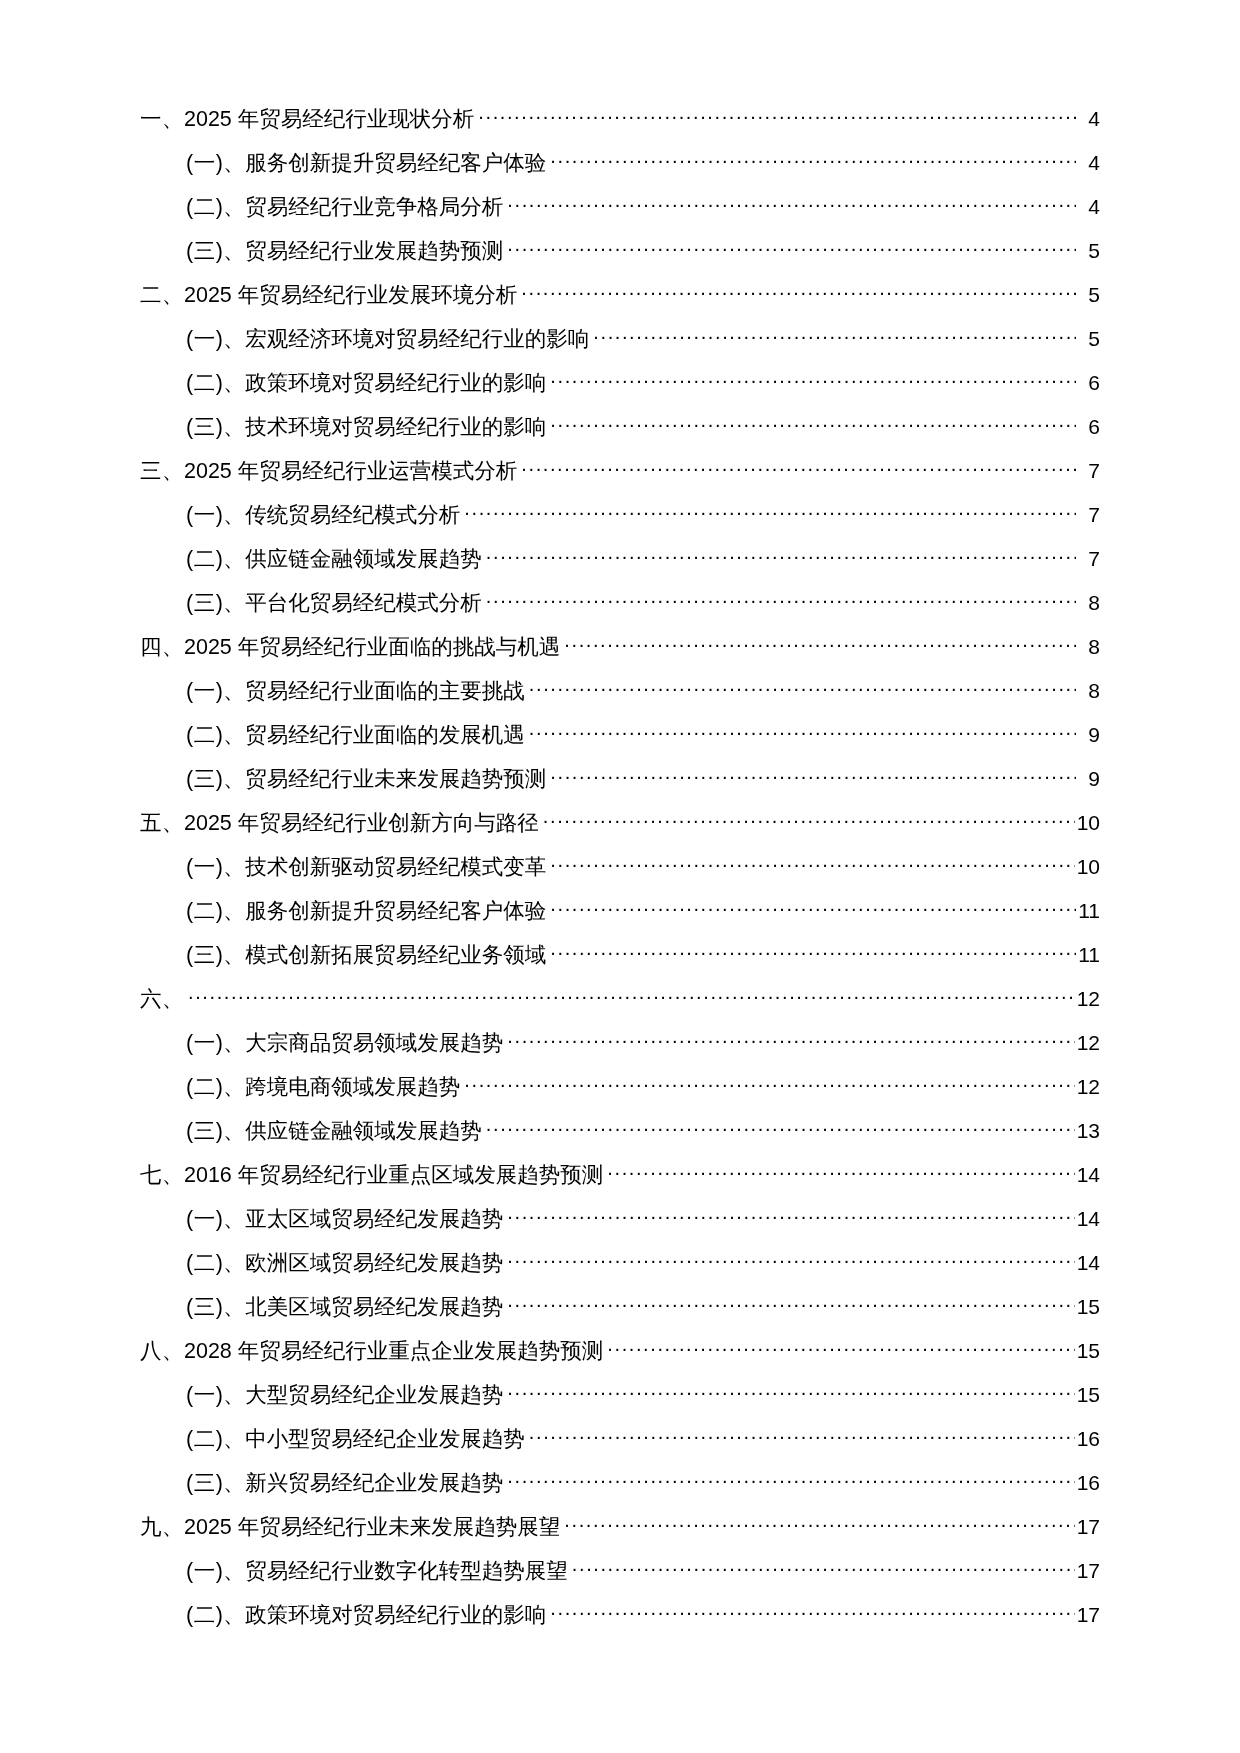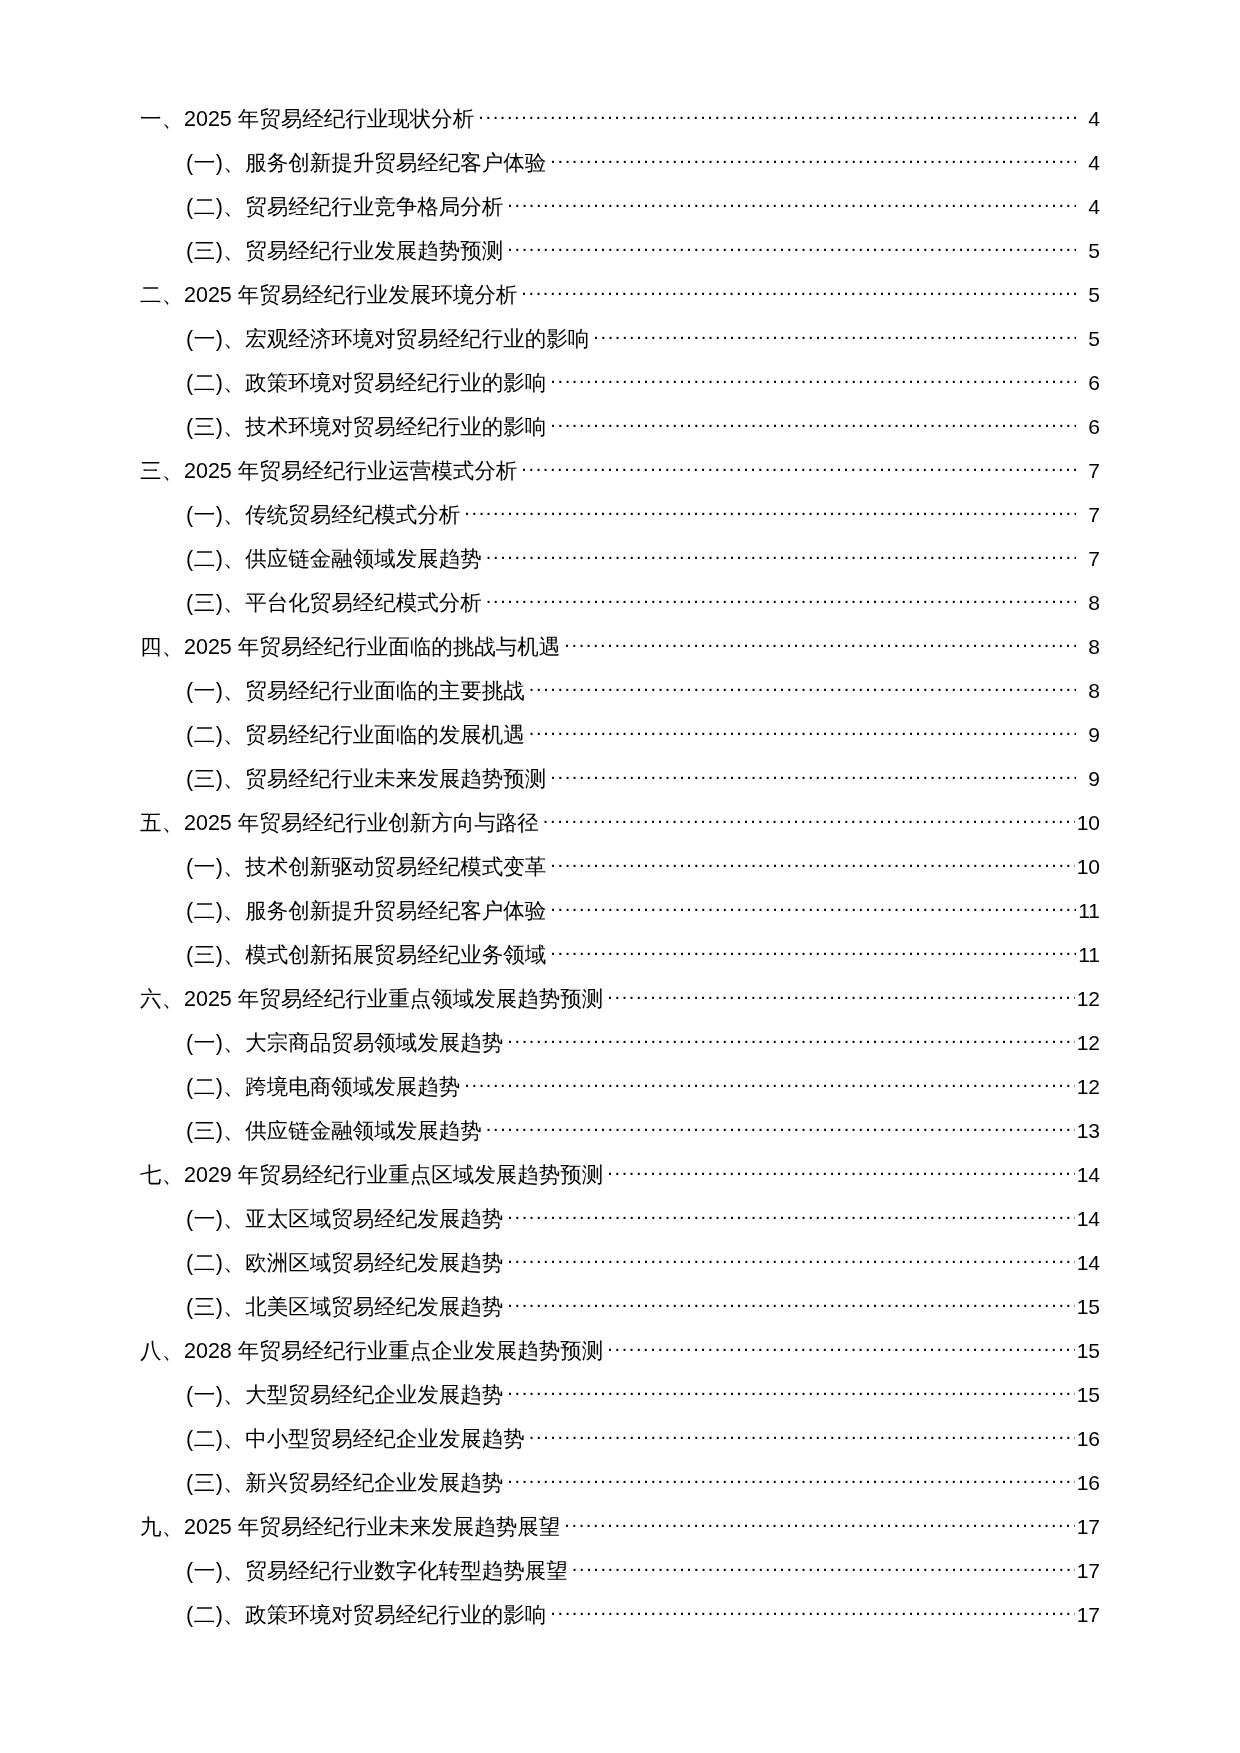--- a/index.html
+++ b/index.html
@@ -196,21 +196,20 @@
         <span class="pg">11</span>
       </div>
       <div class="toc-entry level-2">
         <span class="lbl num-prefix">(三)、</span>
         <span class="lbl title-text">模式创新拓展贸易经纪业务领域</span>
         <span class="dots"></span>
         <span class="pg">11</span>
       </div>
       <div class="toc-entry level-1">
         <span class="lbl num-prefix">六、</span>
-        <span class="lbl title-text">2025 年贸易经纪行业重点领域发展趋势预测</span>
         <span class="dots"></span>
         <span class="pg">12</span>
       </div>
       <div class="toc-entry level-2">
         <span class="lbl num-prefix">(一)、</span>
         <span class="lbl title-text">大宗商品贸易领域发展趋势</span>
         <span class="dots"></span>
         <span class="pg">12</span>
       </div>
       <div class="toc-entry level-2">
@@ -220,21 +219,21 @@
         <span class="pg">12</span>
       </div>
       <div class="toc-entry level-2">
         <span class="lbl num-prefix">(三)、</span>
         <span class="lbl title-text">供应链金融领域发展趋势</span>
         <span class="dots"></span>
         <span class="pg">13</span>
       </div>
       <div class="toc-entry level-1">
         <span class="lbl num-prefix">七、</span>
-        <span class="lbl title-text">2029 年贸易经纪行业重点区域发展趋势预测</span>
+        <span class="lbl title-text">2016 年贸易经纪行业重点区域发展趋势预测</span>
         <span class="dots"></span>
         <span class="pg">14</span>
       </div>
       <div class="toc-entry level-2">
         <span class="lbl num-prefix">(一)、</span>
         <span class="lbl title-text">亚太区域贸易经纪发展趋势</span>
         <span class="dots"></span>
         <span class="pg">14</span>
       </div>
       <div class="toc-entry level-2">

